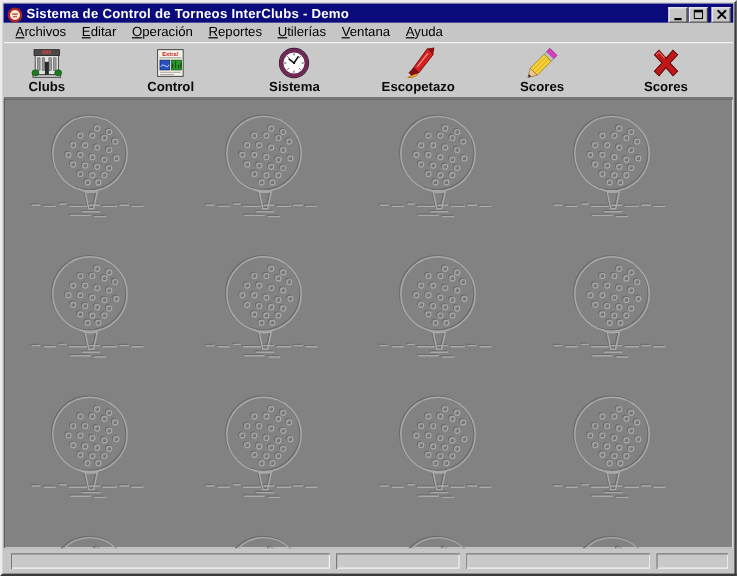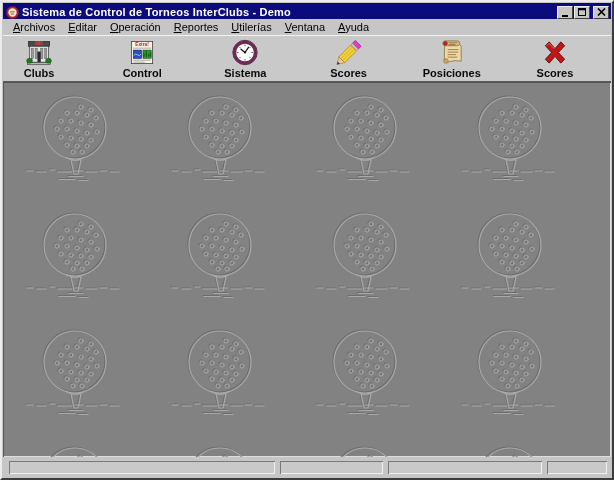--- a/index.html
+++ b/index.html
@@ -142,44 +142,43 @@
       <svg class="tb-icon" viewBox="0 0 30 30">
         <circle cx="15" cy="15" r="12.6" fill="none" stroke="#381733" stroke-width="0.9"></circle>
         <circle cx="15" cy="15" r="10.8" fill="#fff" stroke="#6e2a55" stroke-width="3.4"></circle>
         <path d="M15,6.6 v1.8 M15,21.6 v1.8 M6.6,15 h1.8 M21.6,15 h1.8 M9.3,9.3 l1.2,1.2 M19.5,19.5 l1.2,1.2 M20.7,9.3 l-1.2,1.2 M10.5,19.5 l-1.2,1.2" stroke="#333" stroke-width="0.8"></path>
         <path d="M15,15 L10.8,11.6 M15,15 L18.6,9.6" stroke="#111" stroke-width="1.3" stroke-linecap="round"></path>
         <circle cx="15" cy="15" r="1" fill="#111"></circle>
       </svg>
       <span class="tb-label">Sistema</span>
     </div>
 
+    <div class="tb-btn">
+      <svg class="tb-icon" viewBox="0 0 30 30">
+        <path d="M5.5,27.5 Q10,26 11.5,22.5 L14,25 Q11,28 5.5,27.5 Z" fill="#ffb020" stroke="#c06010" stroke-width="0.7"></path>
+        <path d="M22.5,2.5 L27.5,7.5 L15,23.5 L10.5,19 Z" fill="#d42020" stroke="#6e0a0a" stroke-width="0.8"></path>
+        <path d="M22.5,2.5 L27.5,7.5 L28.5,1.6 Z" fill="#8a1010"></path>
+        <path d="M10.5,19 L6.5,23.5 L8.5,25.5 L15,23.5 Z" fill="#8a1010" stroke="#500" stroke-width="0.5"></path>
+        <path d="M23,6.5 L13.5,18.5" stroke="#ff9090" stroke-width="1" fill="none"></path>
+      </svg>
+      <span class="tb-label">Escopetazo</span>
+    </div>
 
     <div class="tb-btn">
       <svg class="tb-icon" viewBox="0 0 30 30">
         <path d="M21.5,2.5 L27.5,8.5 L24.6,11.4 L18.6,5.4 Z" fill="#e23ac8" stroke="#8a1070" stroke-width="0.7"></path>
         <path d="M18.6,5.4 L24.6,11.4 L22.6,13.4 L16.6,7.4 Z" fill="#c4c4c4" stroke="#777" stroke-width="0.5"></path>
         <path d="M16.6,7.4 L22.6,13.4 L10.5,25.5 L4.5,19.5 Z" fill="#f5cf3a" stroke="#9a7d10" stroke-width="0.7"></path>
         <path d="M18.6,9.4 L6.5,21.5 M20.6,11.4 L8.5,23.5" stroke="#cfa81e" stroke-width="0.8" fill="none"></path>
         <path d="M4.5,19.5 L10.5,25.5 L2.5,27.5 Z" fill="#ecc890" stroke="#9a7040" stroke-width="0.6"></path>
         <path d="M2.5,27.5 L5.6,26.7 L3.3,24.4 Z" fill="#3a3a3a"></path>
       </svg>
       <span class="tb-label">Scores</span>
     </div>
 
-    <div class="tb-btn">
-      <svg class="tb-icon" viewBox="0 0 30 30">
-        <path d="M7.5,6 L22,6 Q25.5,7.5 24.5,11 L24.5,24 Q18,22.5 12.5,24.5 Q8,26 7,22.5 Z" fill="#ecd9a8" stroke="#8a6a30" stroke-width="0.8"></path>
-        <rect x="5.5" y="3" width="17.5" height="5" rx="2.5" fill="#d9c088" stroke="#8a6a30" stroke-width="0.8"></rect>
-        <circle cx="8.2" cy="5.5" r="2" fill="#c42222" stroke="#6e0a0a" stroke-width="0.5"></circle>
-        <path d="M11.5,5 h9 M11.5,6.8 h7" stroke="#7a5a20" stroke-width="0.7"></path>
-        <path d="M10.5,12 h11 M10.5,14.6 h11 M10.5,17.2 h8.5 M10.5,19.8 h10" stroke="#8a6a30" stroke-width="0.8"></path>
-        <circle cx="8.8" cy="23.8" r="2.4" fill="#c8a860" stroke="#8a6a30" stroke-width="0.6"></circle>
-      </svg>
-      <span class="tb-label">Posiciones</span>
-    </div>
 
     <div class="tb-btn">
       <svg class="tb-icon" viewBox="0 0 30 30">
         <path d="M5,8 L9,4 L15,11 L21,4 L25,8 L18.5,15 L25,22 L21,26 L15,19 L9,26 L5,22 L11.5,15 Z" fill="#c01818" stroke="#5e0808" stroke-width="0.9"></path>
         <path d="M6.5,8 L9,5.5 L14,11" stroke="#ef7070" stroke-width="0.9" fill="none"></path>
       </svg>
       <span class="tb-label">Scores</span>
     </div>
 
   </div>

